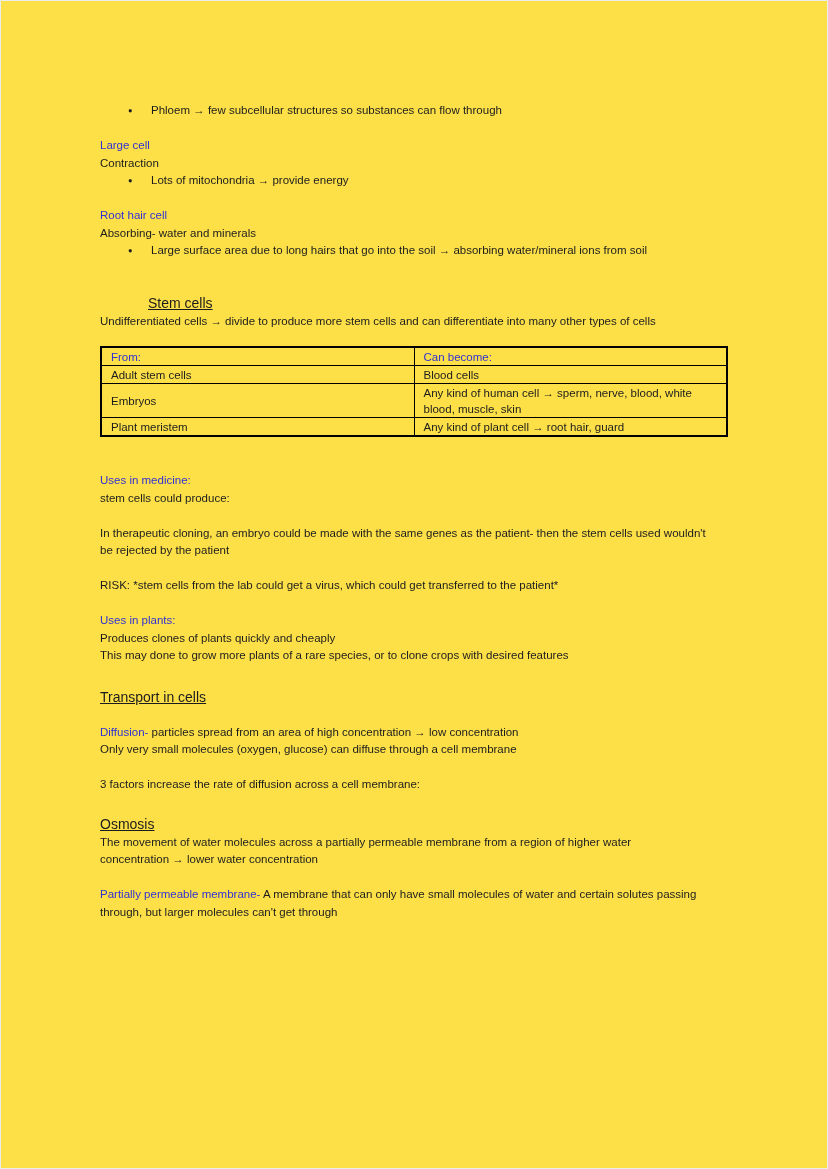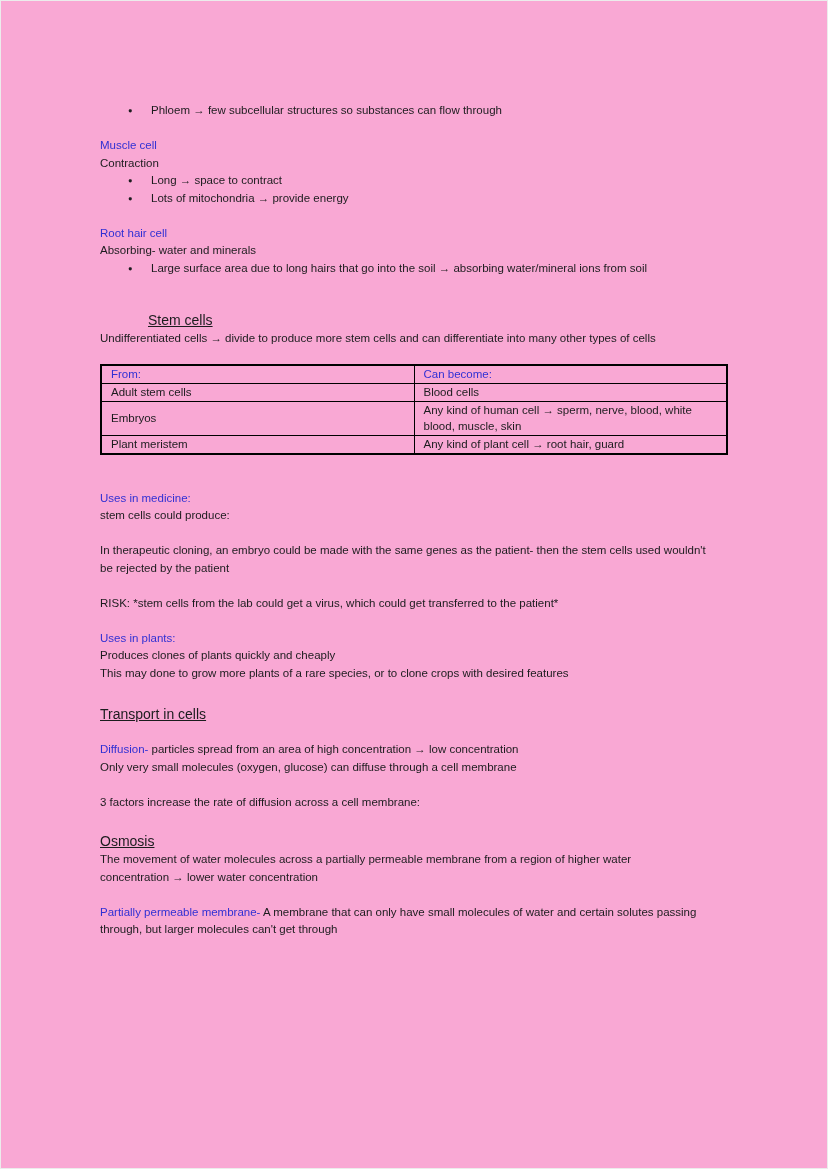--- a/index.html
+++ b/index.html
@@ -1,19 +1,19 @@
 <!DOCTYPE html>
 <html><head>
 <meta charset="utf-8">
 <style>
   html,body { margin:0; padding:0; background:#ffffff; }
   .page {
     position:relative;
     width:828px; height:1169px;
-    background:#f9a8d4;
+    background:#fde047;
     box-sizing:border-box;
     border:1px solid #ececec;
     padding:101px 100px 0 99px;
     font-family:"Liberation Sans", sans-serif;
     font-size:11.5px;
     line-height:17.5px;
     color:#1c1c1e;
     overflow:hidden;
   }
   p { margin:0; }
@@ -58,24 +58,23 @@
 </style>
 </head>
 <body>
 
 <div class="page">
 
   <ul class="bullets">
     <li>Phloem → few subcellular structures so substances can flow through</li>
   </ul>
 
-  <p class="blue mt-1">Muscle cell</p>
+  <p class="blue mt-1">Large cell</p>
   <p>Contraction</p>
   <ul class="bullets">
-    <li>Long → space to contract</li>
     <li>Lots of mitochondria → provide energy</li>
   </ul>
 
   <p class="blue mt-1">Root hair cell</p>
   <p>Absorbing- water and minerals</p>
   <ul class="bullets">
     <li>Large surface area due to long hairs that go into the soil → absorbing water/mineral ions from soil</li>
   </ul>
 
   <p class="h-underline" style="margin-top:33px;margin-left:48px;">Stem cells</p>

